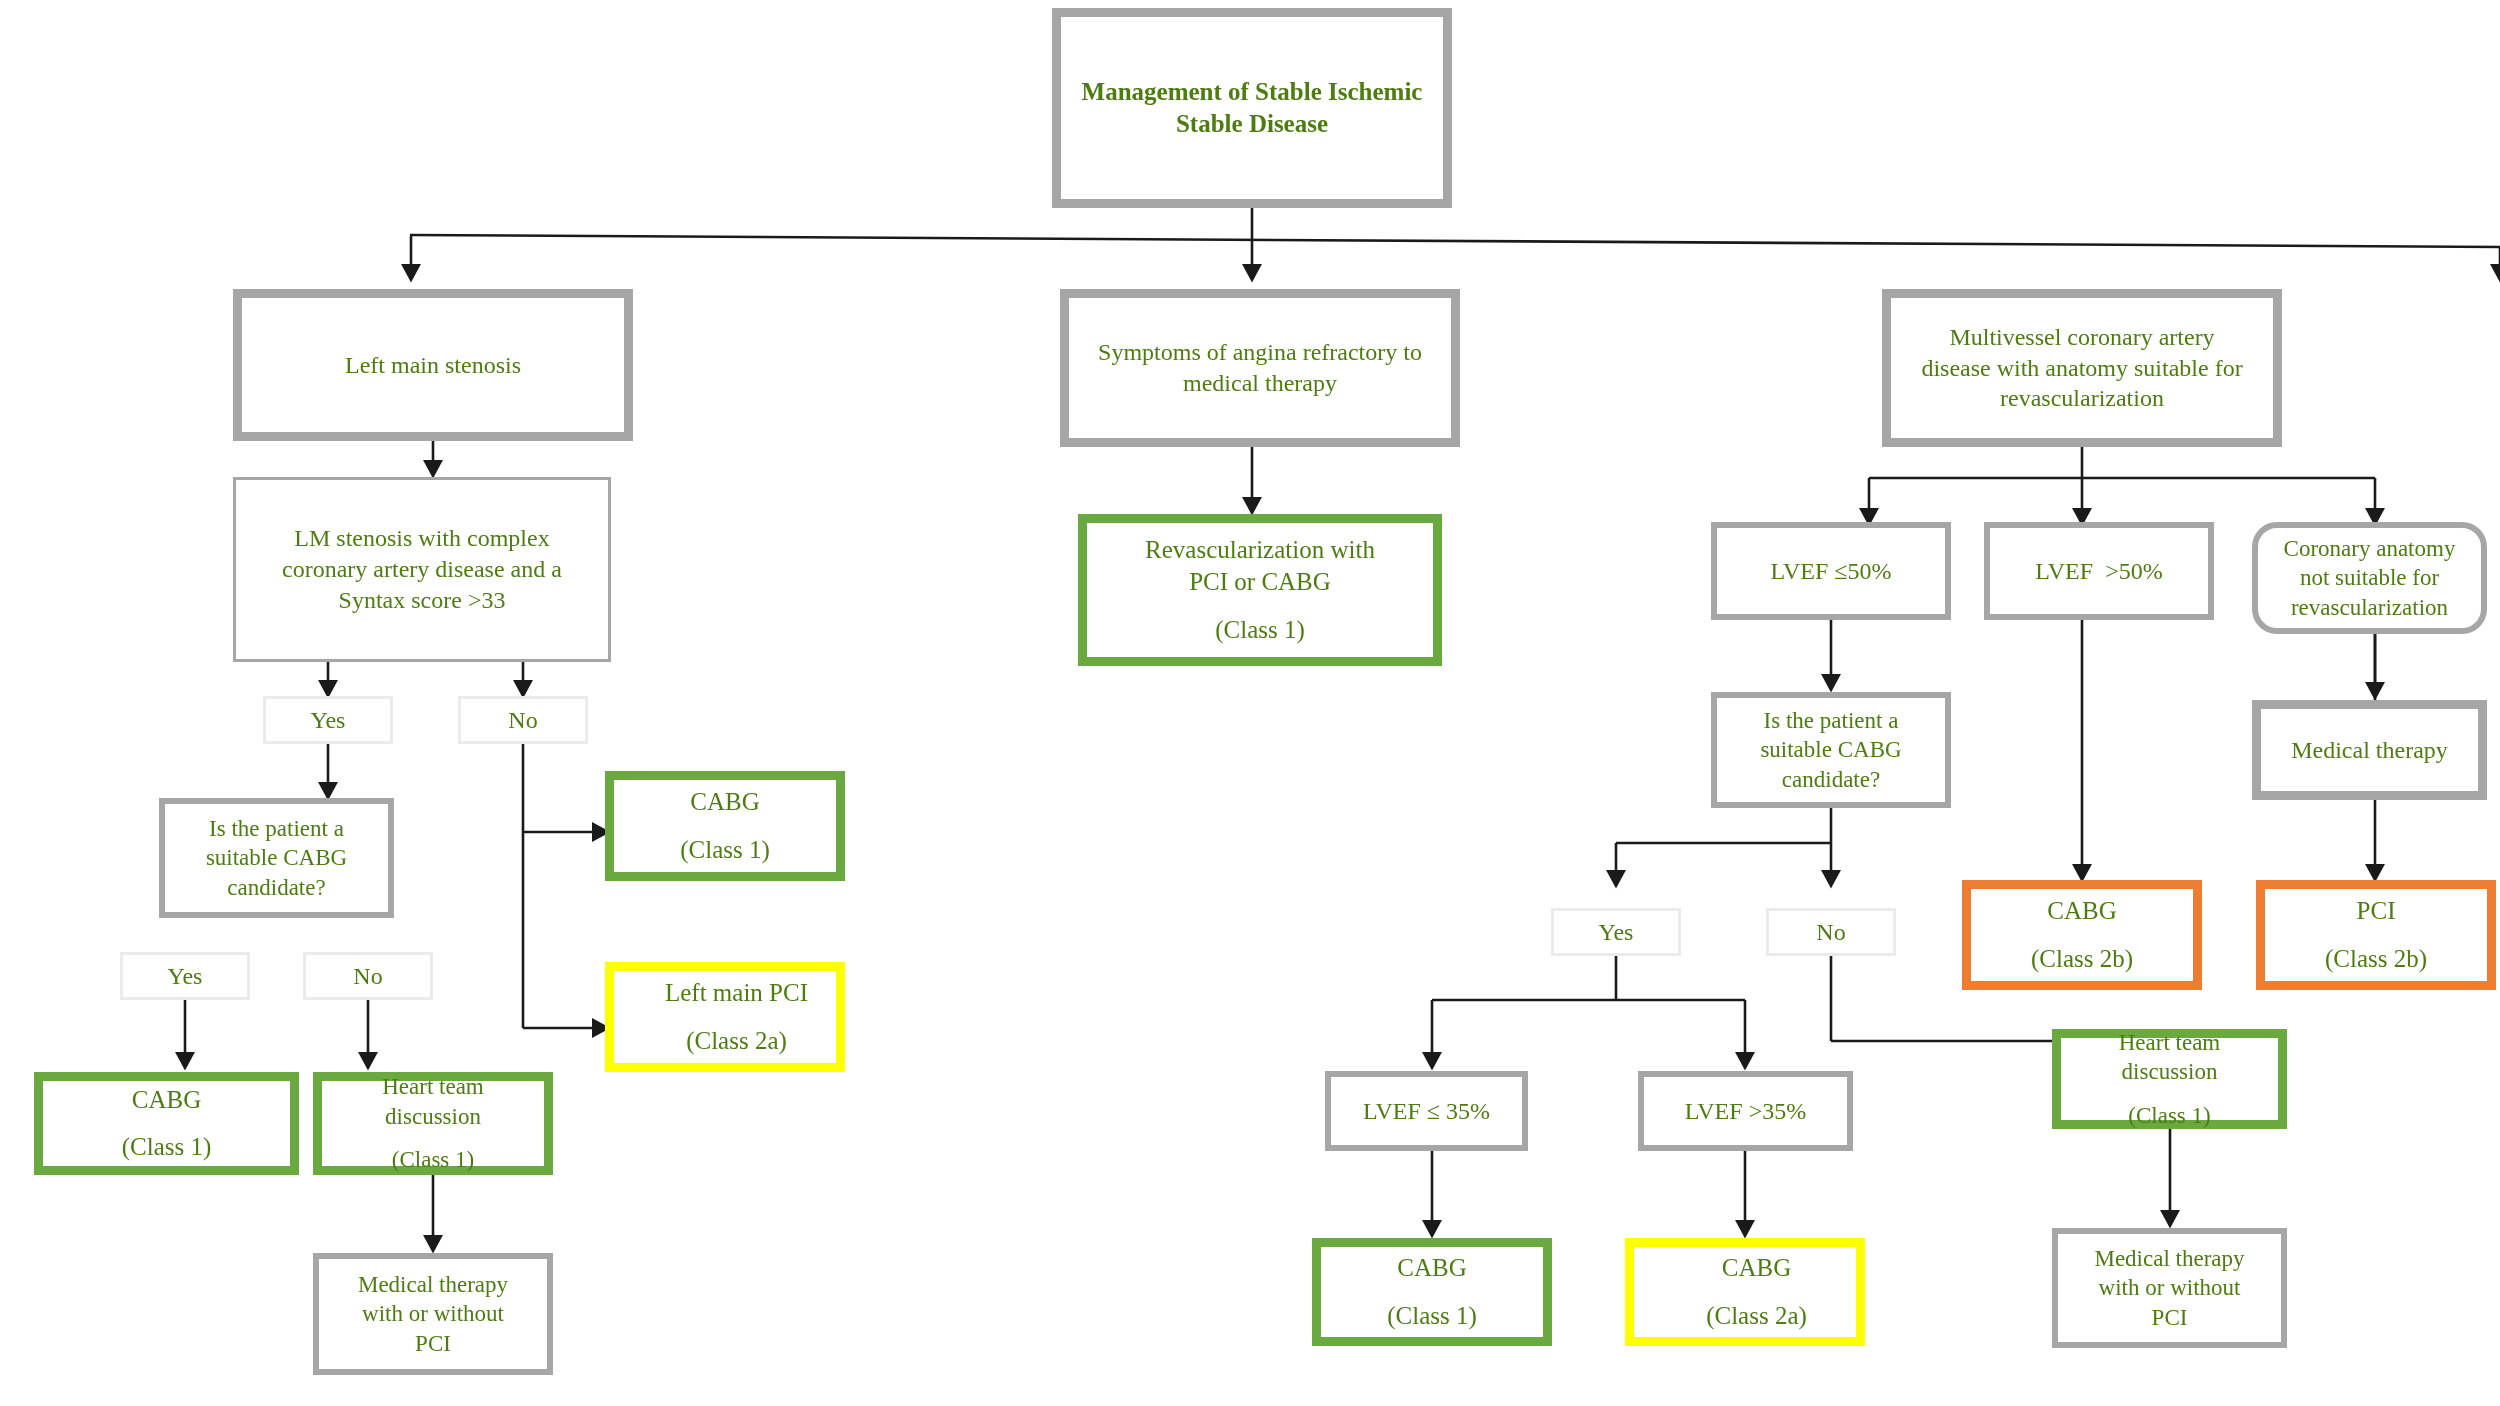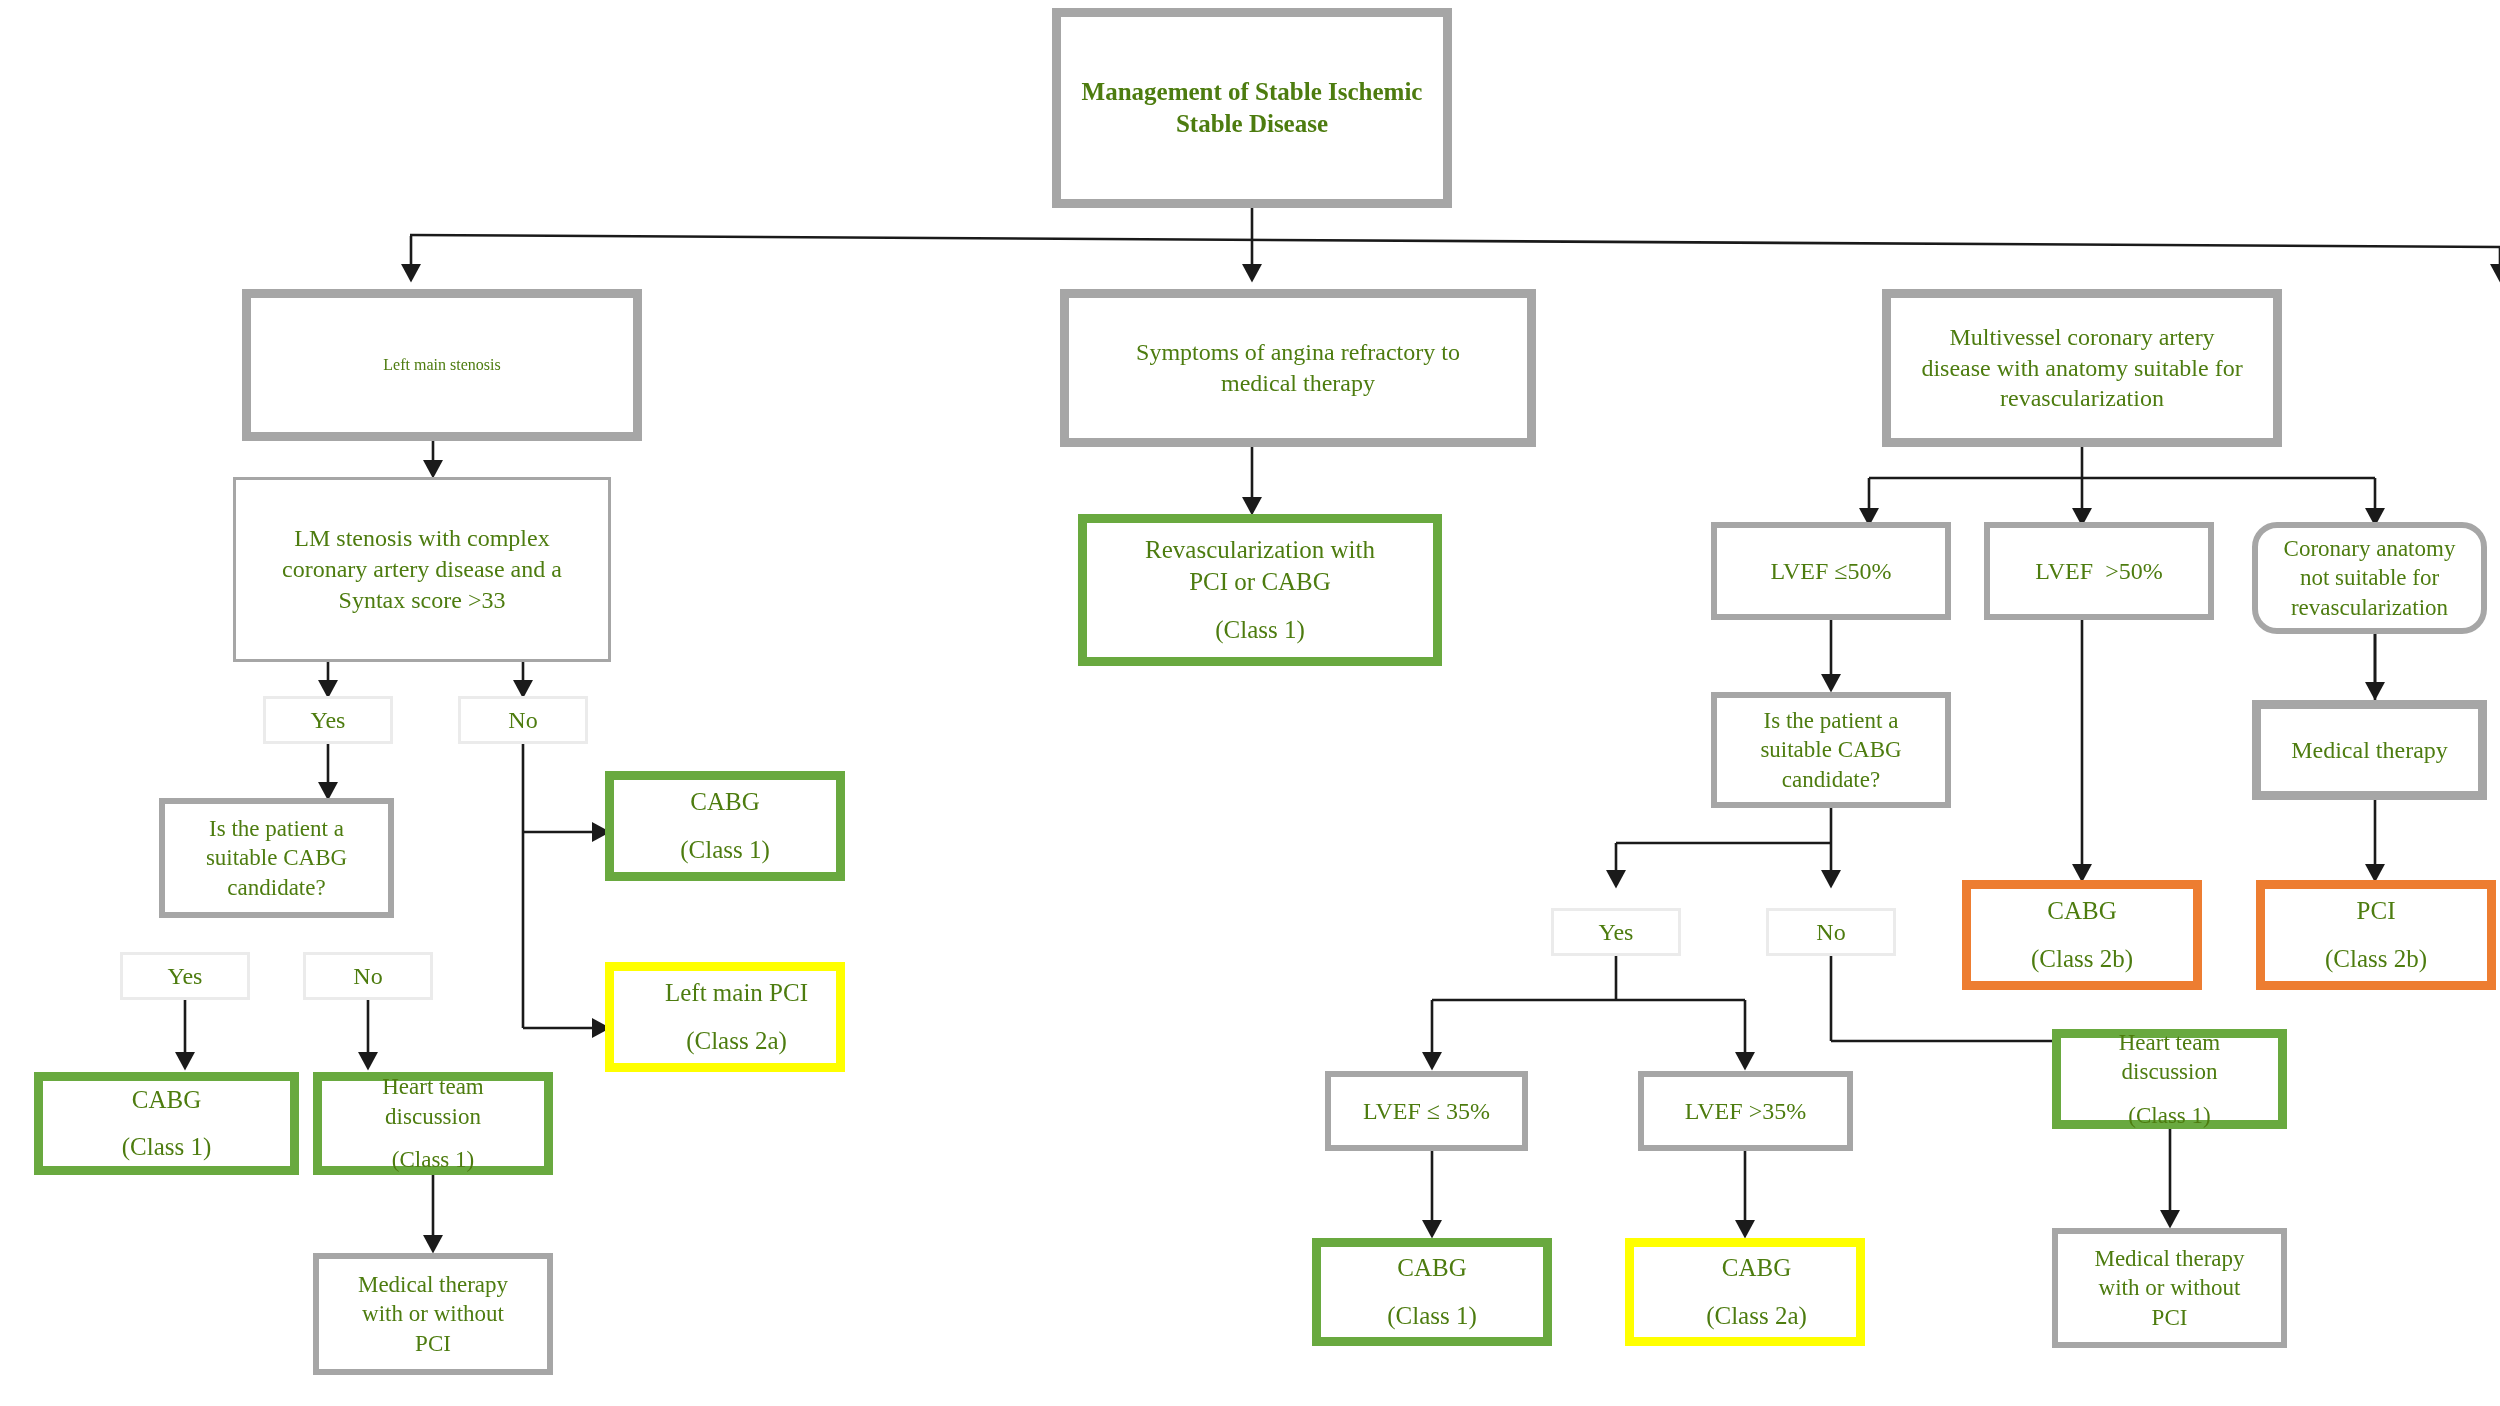--- a/index.html
+++ b/index.html
@@ -116,21 +116,21 @@
 
       <path d="M2170,1119 L2170,1218" marker-end="url(#ah)"></path>
     </g>
   </svg>
 
   <div class="node title-node b-gray-thick" style="left:1052px; top:8px; width:400px; height:200px; font-size:25px;">
     <span class="ln">Management of Stable Ischemic</span>
     <span class="ln">Stable Disease</span>
   </div>
 
-  <div class="node b-gray-thick" style="left:242px; top:289px; width:400px; height:152px; font-size:16px;">
+  <div class="node b-gray-thick" style="left:233px; top:289px; width:400px; height:152px; font-size:24px;">
     <span class="ln">Left main stenosis</span>
   </div>
 
   <div class="node b-gray-thin" style="left:233px; top:477px; width:378px; height:185px; font-size:24px;">
     <span class="ln">LM stenosis with complex</span>
     <span class="ln">coronary artery disease and a</span>
     <span class="ln">Syntax score &gt;33</span>
   </div>
 
   <div class="node b-faint bold-lbl" style="left:263px; top:696px; width:130px; height:48px; font-size:24px;">
@@ -175,21 +175,21 @@
   <div class="node b-green" style="left:605px; top:771px; width:240px; height:110px; font-size:25px;">
     <span class="ln">CABG</span>
     <span class="ln gap">(Class 1)</span>
   </div>
 
   <div class="node b-yellow" style="left:605px; top:962px; width:240px; height:110px; font-size:25px;">
     <span class="ln">Left main PCI</span>
     <span class="ln gap">(Class 2a)</span>
   </div>
 
-  <div class="node b-gray-thick" style="left:1060px; top:289px; width:476px; height:158px; font-size:24px;">
+  <div class="node b-gray-thick" style="left:1060px; top:289px; width:400px; height:158px; font-size:24px;">
     <span class="ln">Symptoms of angina refractory to</span>
     <span class="ln">medical therapy</span>
   </div>
 
   <div class="node b-green" style="left:1078px; top:514px; width:364px; height:152px; font-size:25px;">
     <span class="ln">Revascularization with</span>
     <span class="ln">PCI or CABG</span>
     <span class="ln gap">(Class 1)</span>
   </div>
 

